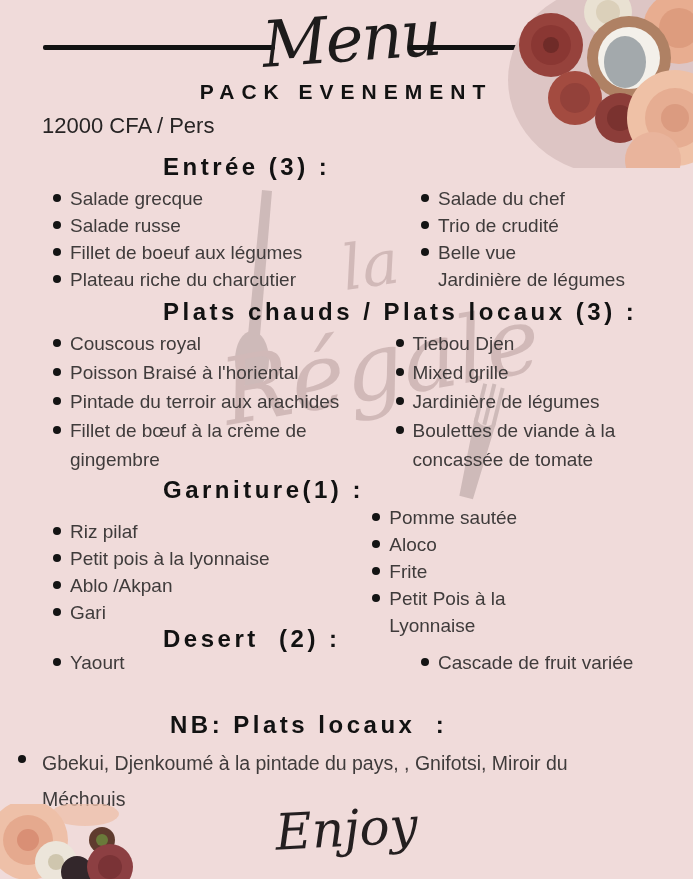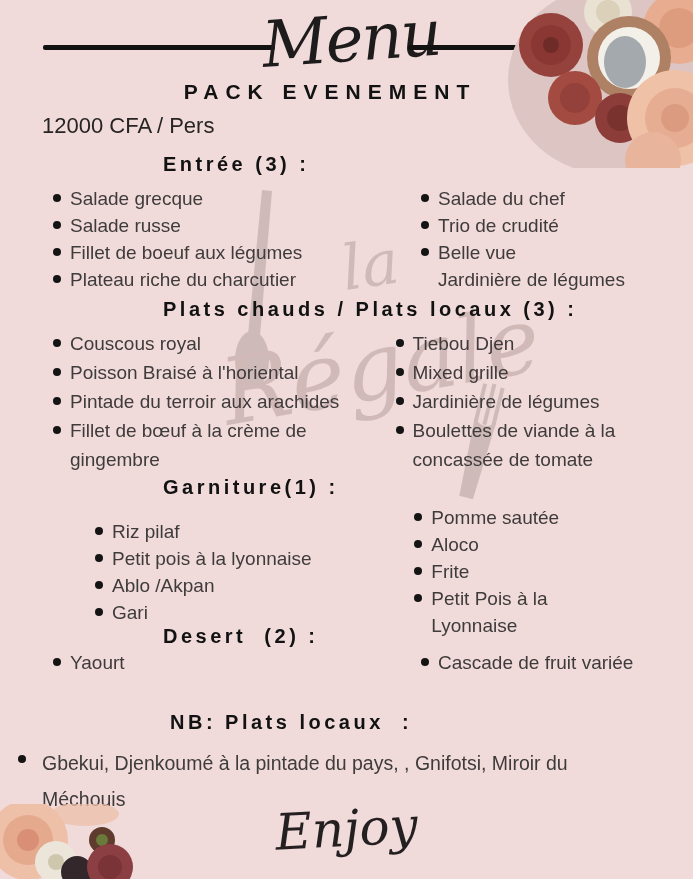--- a/index.html
+++ b/index.html
@@ -22,44 +22,44 @@
     font-family:"DejaVu Serif","Liberation Serif",serif;
     font-style:italic;font-weight:400;
     font-size:64px;line-height:90px;
     color:#1d1b1b;text-align:center;
     transform:rotate(-4deg);
     letter-spacing:-2px;
   }
   .pack-title{
     top:80px;left:0;width:660px;text-align:center;
     font-size:21px;font-weight:700;letter-spacing:7px;
-    color:#121212;white-space:pre-wrap;
+    color:#121212;white-space:pre-wrap;padding-left:16px;
   }
   .price{
     top:113px;left:42px;
     font-size:22px;color:#272424;
   }
 
   
   .section-heading{
     left:163px;
-    font-size:20px;font-weight:700;letter-spacing:3.5px;
+    font-size:24px;font-weight:700;letter-spacing:3.5px;
     color:#121212;white-space:pre-wrap;
   }
   .h-entree{top:153px;}
   .h-plats{top:298px;}
   .h-garniture{top:476px;}
   .h-desert{top:625px;}
   .h-nb{top:711px;left:170px;}
 
   
   .cols{display:flex;align-items:center;padding-left:34px;}
   .l-entree{top:185px;left:0;width:693px;}
   .l-plats{top:329px;left:0;width:601px;}
-  .l-garniture{top:504px;left:0;width:560px;margin-left:42px;}
+  .l-garniture{top:504px;left:0;width:560px;}
   .l-desert{top:649px;left:0;width:693px;}
   .col{list-style:none;margin:0;padding:0;}
   .col-left{margin-left:36px;width:315px;}
   .col-right{margin-left:53px;width:242px;}
   .menu-item{
     position:relative;
     font-size:19px;line-height:27px;
     color:#3f3b3b;
   }
   .l-plats .menu-item{line-height:29px;}

